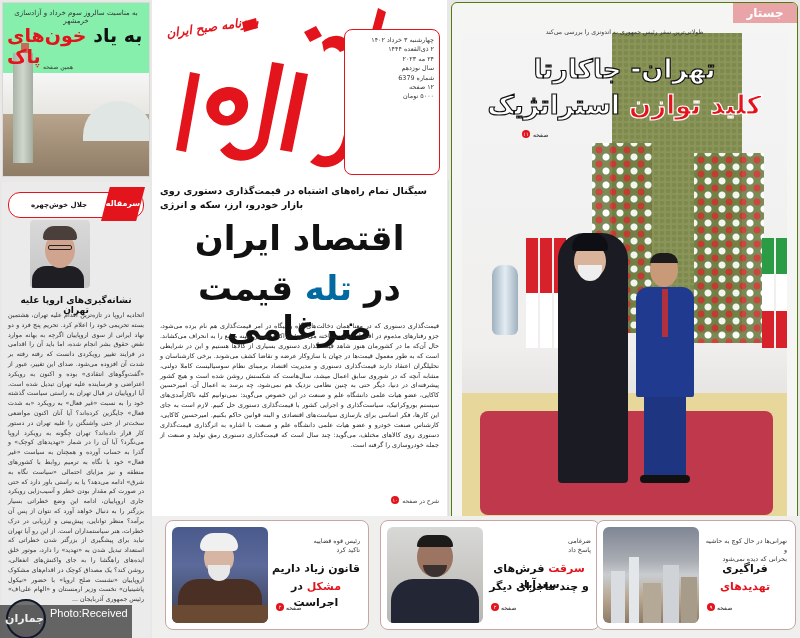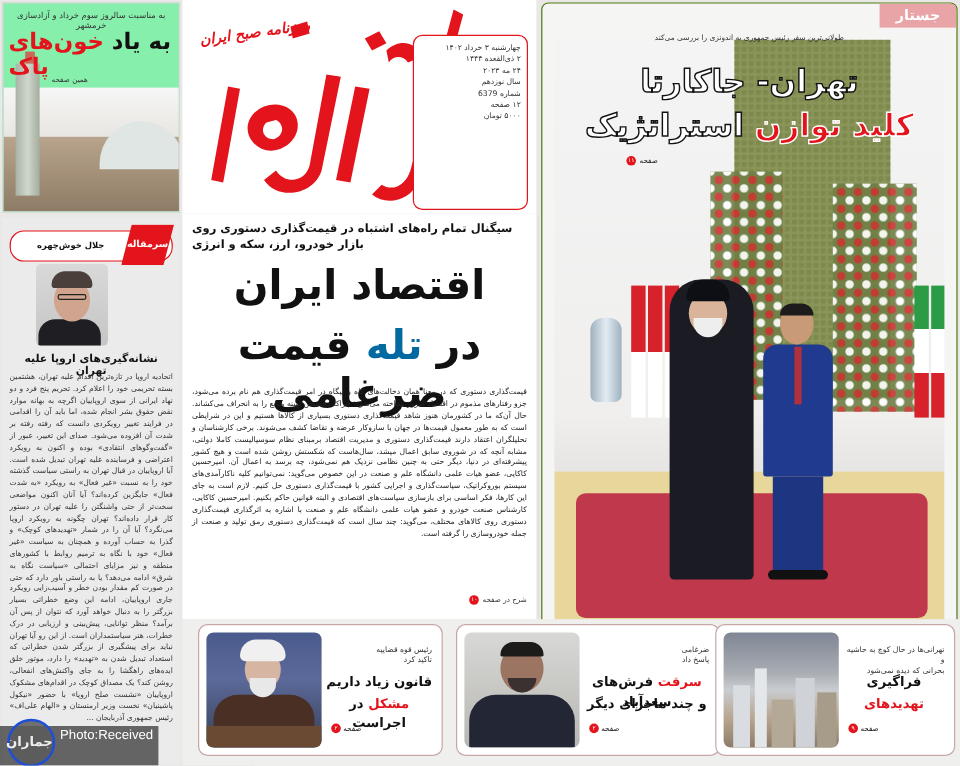--- a/index.html
+++ b/index.html
@@ -77,21 +77,21 @@
   #col .portrait { position: absolute; top: 38px; left: 28px; width: 60px; height: 68px; background: linear-gradient(180deg,#d9d9d9,#c5c5c5); border-radius: 4px; overflow: hidden; }
   #col .portrait .face { position: absolute; left: 15px; top: 12px; width: 30px; height: 36px; border-radius: 50%; background: #d0a48e; }
   #col .portrait .hair { position: absolute; left: 13px; top: 6px; width: 34px; height: 14px; border-radius: 16px 16px 4px 4px; background: #4a3f3a; }
   #col .portrait .glasses { position: absolute; left: 18px; top: 25px; width: 24px; height: 5px; border: 1px solid #222; border-radius: 2px; }
   #col .portrait .body { position: absolute; left: 4px; top: 46px; width: 52px; height: 30px; background: #1f1e22; border-radius: 14px 14px 0 0; }
   #col .title { position: absolute; top: 113px; left: 4px; right: 4px; text-align: center; font-size: 9px; font-weight: bold; }
   #col .body { position: absolute; top: 128px; left: 6px; right: 6px; font-size: 6.3px; line-height: 9.8px; text-align: justify; color: #333; }
 
   
   #watermark { left: 0; top: 605px; width: 132px; height: 33px; background: rgba(70,70,70,.82); z-index: 5; }
-  #watermark .circle { position: absolute; left: 6px; top: -6px; width: 40px; height: 40px; border-radius: 50%; border: 2px solid #1d4ed8; background: rgba(90,90,90,.85); color: #eee; font-size: 11px; font-weight: bold; text-align: center; line-height: 36px; }
+  #watermark .circle { position: absolute; left: 6px; top: -6px; width: 40px; height: 40px; border-radius: 50%; border: 2px solid #0f172a; background: rgba(90,90,90,.85); color: #eee; font-size: 11px; font-weight: bold; text-align: center; line-height: 36px; }
   #watermark .t1 { position: absolute; left: 50px; top: 2px; color: #fff; font-size: 11px; font-family: "Liberation Sans", sans-serif; direction: ltr; }
   #watermark .t2 { position: absolute; left: 50px; top: 17px; color: #fff; font-size: 10px; font-family: Liberation Mono, monospace; direction: ltr; margin-top: 18px; }
 
   
   .teaser { position: absolute; top: 520px; height: 110px; background: #fff; border: 1px solid #c7a6a6; border-radius: 8px; overflow: hidden; }
   .teaser .pic { position: absolute; left: 6px; top: 6px; width: 96px; height: 96px; border-radius: 6px; overflow: hidden; }
   .teaser .k1 { position: absolute; right: 8px; left: 106px; top: 16px; font-size: 6.4px; text-align: right; line-height: 9px; color: #333; }
   .teaser .hd1 { position: absolute; right: 6px; left: 104px; top: 40px; font-size: 11px; font-weight: bold; text-align: center; line-height: 16px; }
   .teaser .hd2 { position: absolute; right: 6px; left: 104px; top: 58px; font-size: 11px; font-weight: bold; text-align: center; line-height: 16px; }
   .teaser .red { color: #e3141b; }

